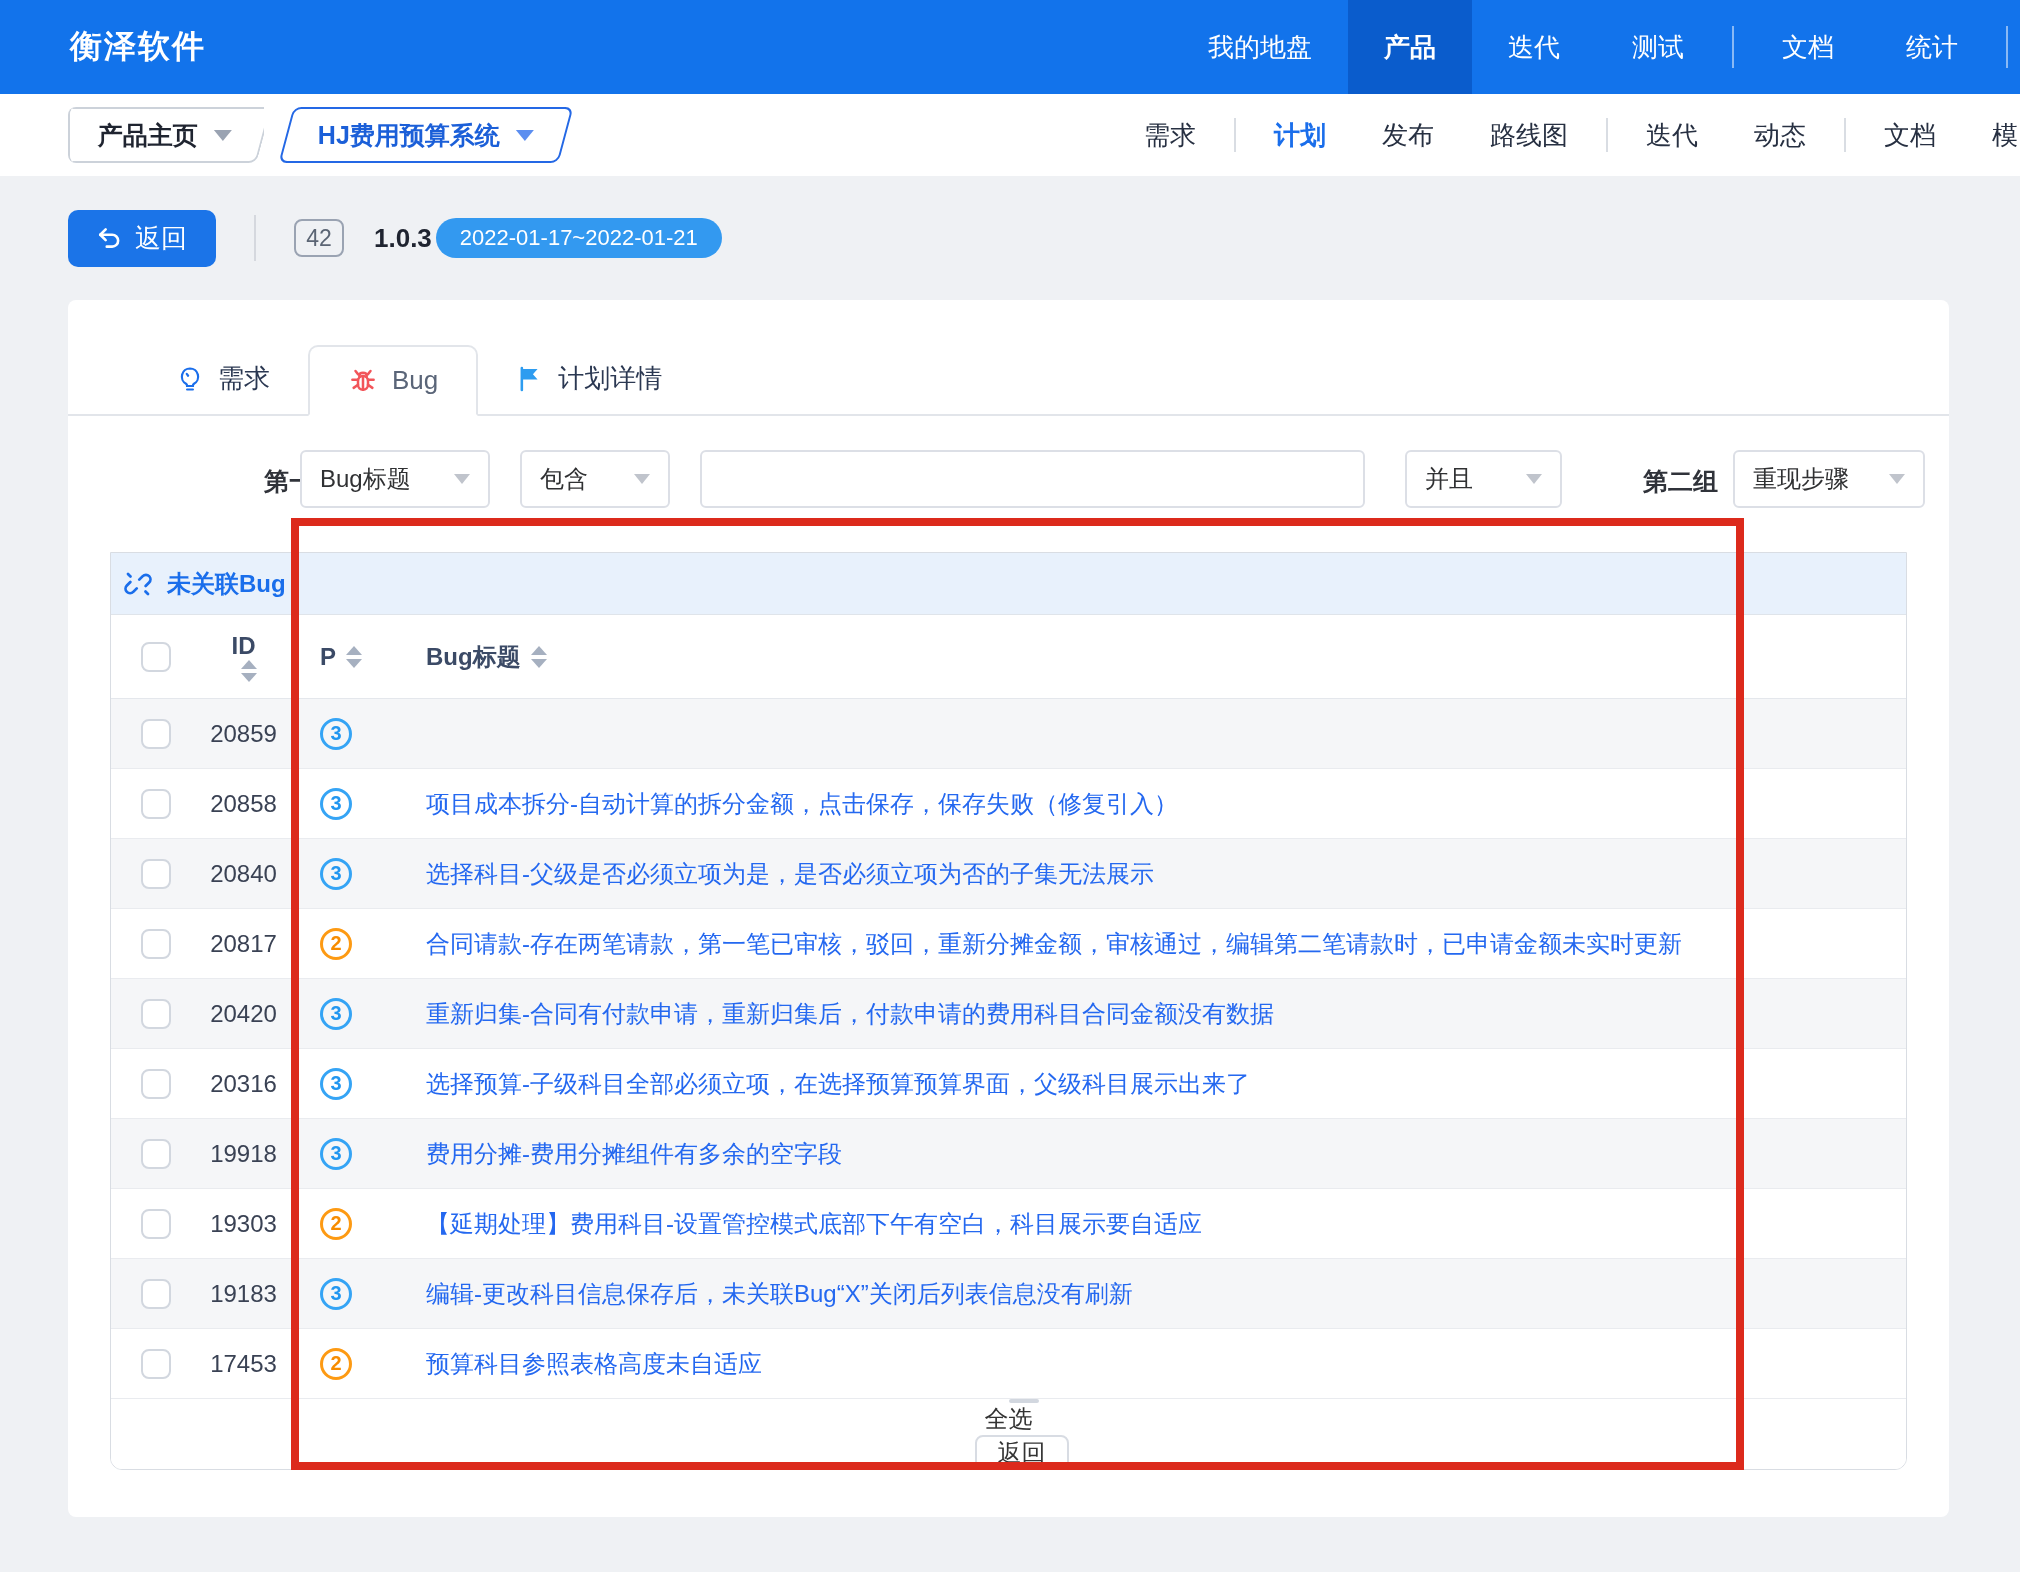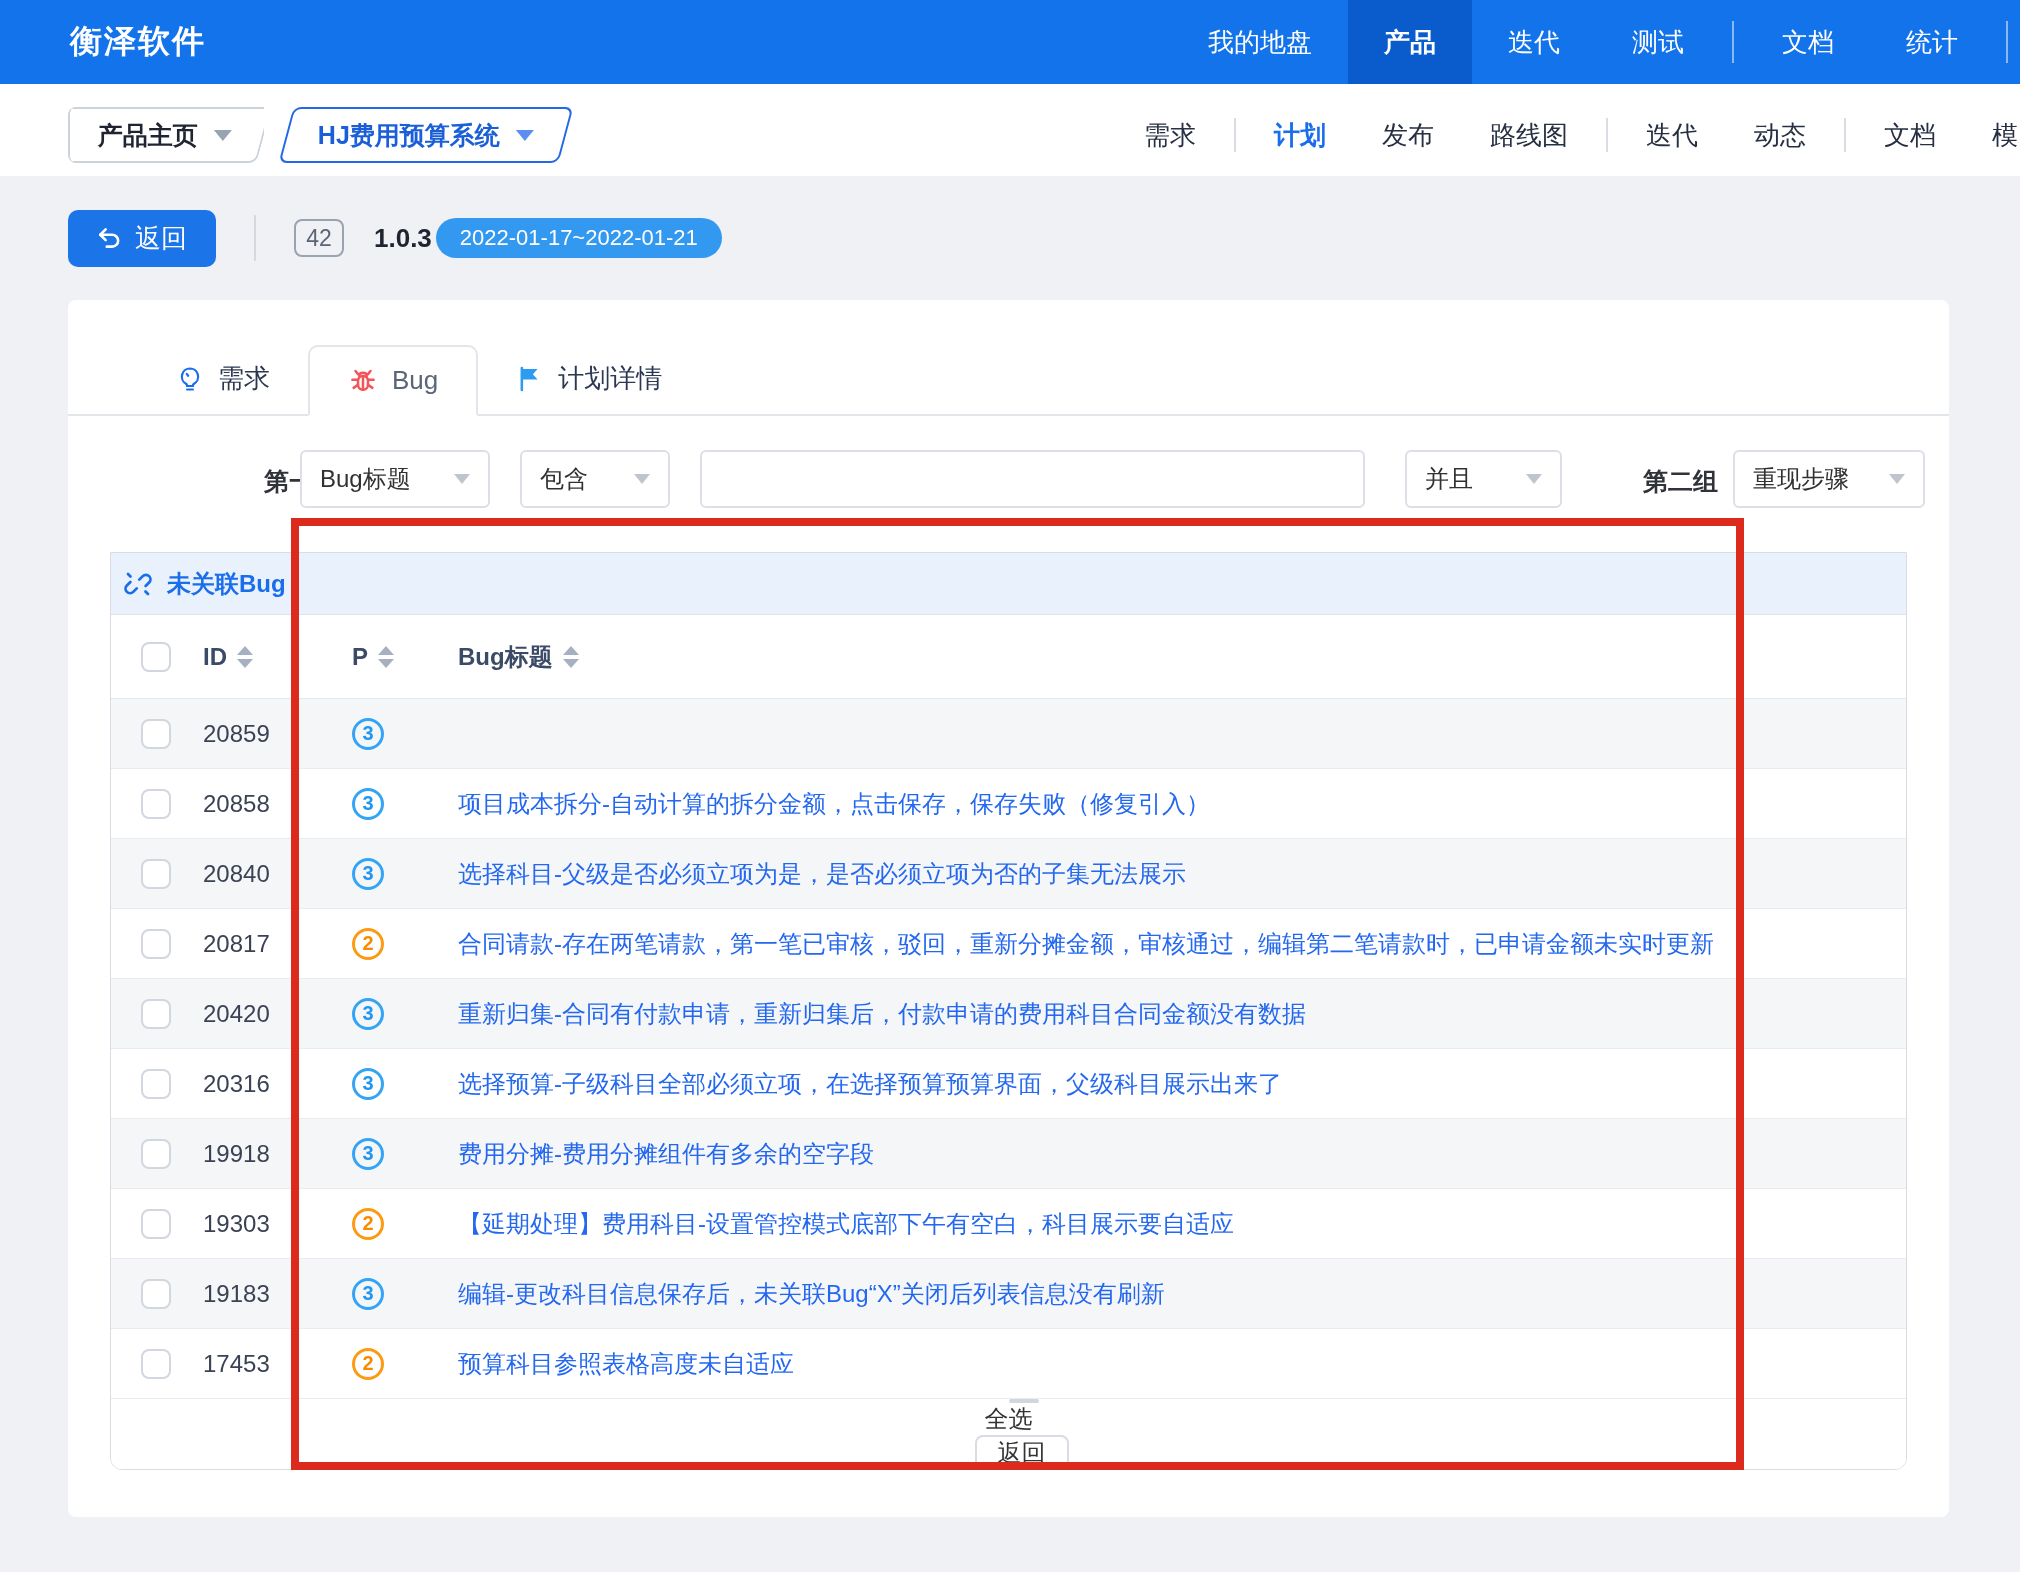--- a/index.html
+++ b/index.html
@@ -7,21 +7,21 @@
   body {
     position: relative;
     font-family: "Liberation Sans", "DejaVu Sans", sans-serif;
     background:#ffffff;
     overflow:hidden;
     color:#333;
   }
   .graybg { position:absolute; left:0; top:94px; right:0; height:1478px; background:#eff1f4; }
 
   
-  .navbar { position:absolute; left:0; top:0; right:0; height:84px; background:#1273eb; display:flex; align-items:center; z-index:5; }
+  .navbar { position:absolute; left:0; top:0; right:0; height:94px; background:#1273eb; display:flex; align-items:center; z-index:5; }
   .brand { margin-left:70px; font-size:32px; font-weight:bold; color:#fff; letter-spacing:2px; }
   .nav-items { margin-left:auto; display:flex; align-items:center; height:100%; }
   .nav-item { height:100%; display:flex; align-items:center; padding:0 36px; font-size:26px; color:#fff; cursor:pointer; white-space:nowrap; }
   .nav-item.active { background:#0a5ccc; font-weight:bold; }
   .nav-sep { width:2px; height:42px; background:rgba(255,255,255,.5); margin:0 12px; }
 
   
   .crumbbar { position:absolute; left:0; top:94px; right:0; height:82px; background:#fff; display:flex; align-items:center; z-index:4; overflow:hidden; }
   .crumb-clip { margin-left:68px; overflow:hidden; height:56px; border-left:2px solid #ccd2da; border-radius:8px 0 0 8px; display:flex; align-items:center; }
   .crumb { height:56px; display:flex; align-items:center; padding:0 30px; border:2px solid #ccd2da; border-radius:8px; transform:skewX(-15deg); background:#fff; }
@@ -67,21 +67,21 @@
   
   .tablewrap { position:absolute; left:42px; top:252px; width:1797px; height:918px; border:1px solid #d9dde3; border-radius:0 0 12px 12px; overflow:hidden; background:#fff; }
   .linkbar { height:62px; background:#e8f1fc; border-bottom:1px solid #dfe4ea; display:flex; align-items:center; padding-left:12px; gap:14px; }
   .linkbar a { font-size:24px; font-weight:bold; color:#1a6eeb; text-decoration:none; cursor:pointer; }
   .thead { height:84px; display:flex; align-items:center; background:#fff; border-bottom:1px solid #e4e7ec; font-weight:bold; color:#3b4a66; font-size:24px; }
   .trow { height:70px; display:flex; align-items:center; border-bottom:1px solid #e9ebef; background:#fff; }
   #rows .trow:nth-child(odd) { background:#f5f6f8; }
   .tfoot { height:70px; display:flex; align-items:center; background:#fff;flex-direction:column; }
 
   .cb { width:30px; height:30px; min-width:30px; border:2px solid #d2d7df; border-radius:8px; background:#fff; margin-left:30px; cursor:pointer; }
-  .cell-id { width:145px; margin-left:32px; font-size:24px; display:flex; align-items:center; }
+  .cell-id { width:145px; font-size:24px; display:flex; align-items:center;flex-direction:column; }
   .tid { color:#3a4254; }
   .cell-p { width:110px; padding-left:4px; display:flex; align-items:center; }
   .cell-title { flex:1; display:flex; align-items:center; overflow:hidden; }
   .tlink { font-size:24px; color:#2468f0; text-decoration:none; cursor:pointer; white-space:nowrap; }
   .sort { display:inline-flex; flex-direction:column; gap:4px; margin-left:10px; }
   .sort i { display:block; width:0; height:0; border-left:8px solid transparent; border-right:8px solid transparent; }
   .sort .up { border-bottom:9px solid #a6b0c0; }
   .sort .dn { border-top:9px solid #a6b0c0; }
 
   .pr { width:32px; height:32px; border-radius:50%; display:flex; align-items:center; justify-content:center; font-size:20px; font-weight:bold; background:transparent; }

